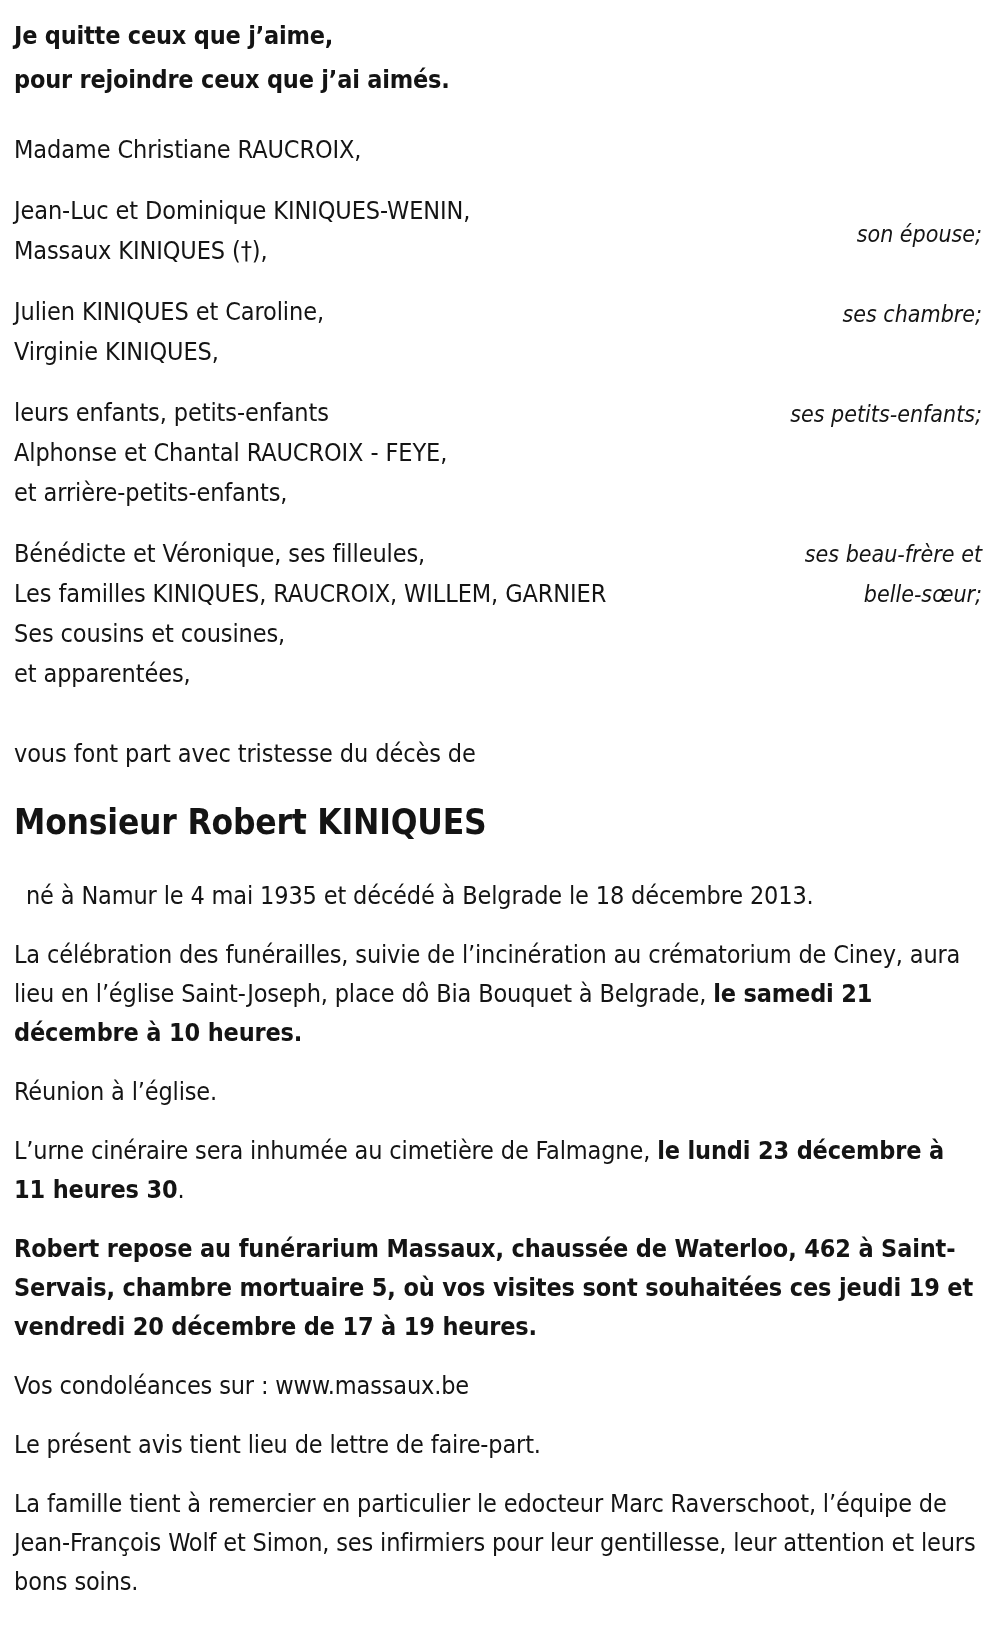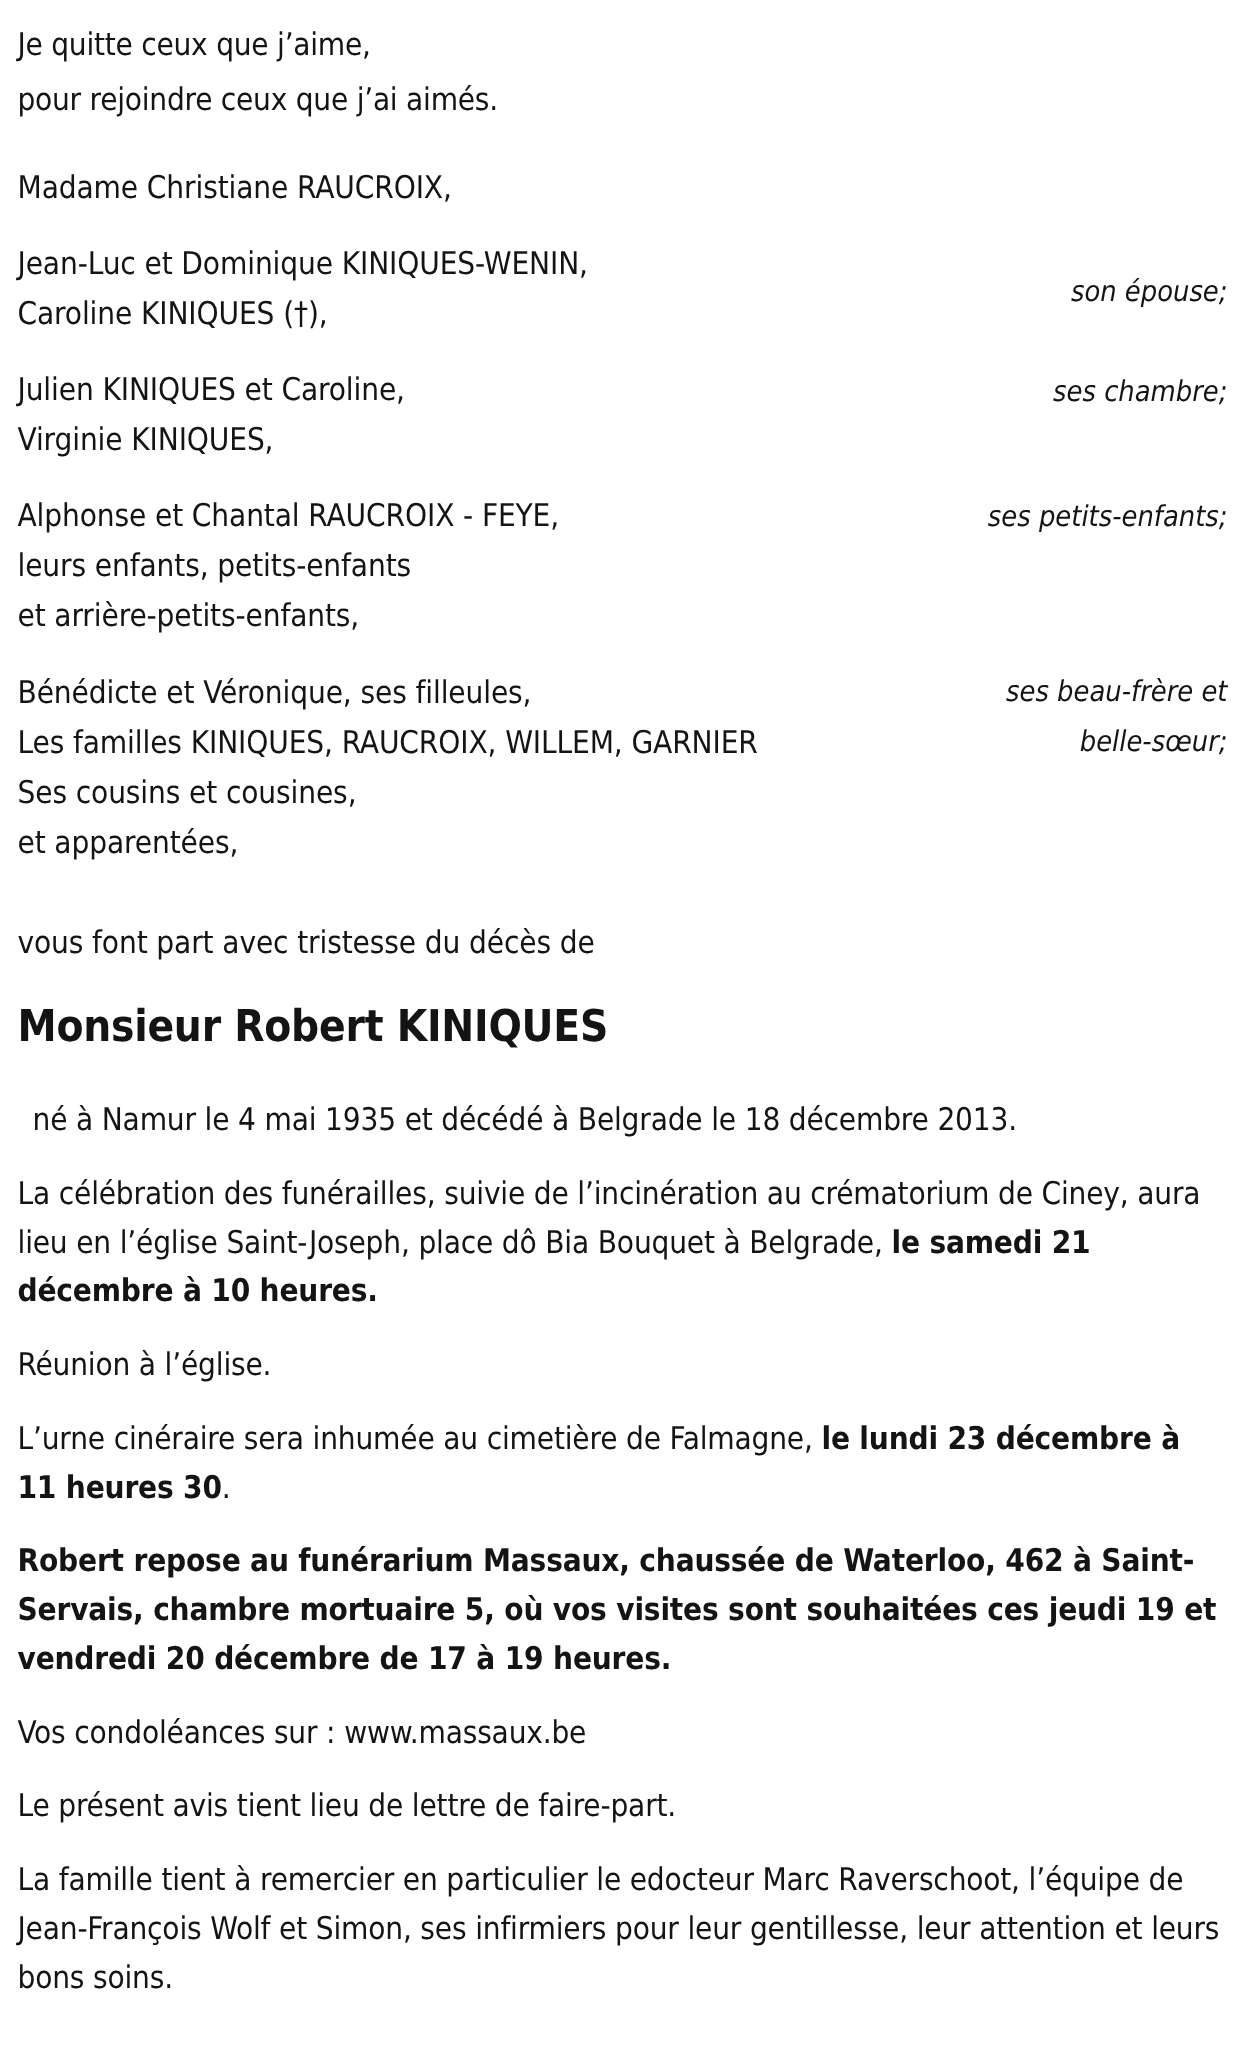--- a/index.html
+++ b/index.html
@@ -17,21 +17,21 @@
 
   .page {
     width:1000px;
     min-height:1637px;
     padding:14px 18px 12px 14px;
     position:relative;
   }
 
   
   .epigraph {
-    font-weight:normal;
+    font-weight:bold;
     font-size:25px;
     line-height:44px;
     letter-spacing:-0.2px;
   }
   .epigraph .ep-line { display:block; white-space:nowrap; }
 
   
   .family {
     position:relative;
     margin-top:28px;
@@ -110,31 +110,31 @@
     <div class="family-cols">
 
       <div class="fam-left">
 
         <div class="fam-group">
           <span class="fam-line">Madame Christiane RAUCROIX,</span>
         </div>
 
         <div class="fam-group">
           <span class="fam-line">Jean-Luc et Dominique KINIQUES-WENIN,</span>
-          <span class="fam-line">Caroline KINIQUES (†),</span>
+          <span class="fam-line">Massaux KINIQUES (†),</span>
         </div>
 
         <div class="fam-group">
           <span class="fam-line">Julien KINIQUES et Caroline,</span>
           <span class="fam-line">Virginie KINIQUES,</span>
         </div>
 
         <div class="fam-group">
+          <span class="fam-line">leurs enfants, petits-enfants</span>
           <span class="fam-line">Alphonse et Chantal RAUCROIX - FEYE,</span>
-          <span class="fam-line">leurs enfants, petits-enfants</span>
           <span class="fam-line">et arrière-petits-enfants,</span>
         </div>
 
         <div class="fam-group">
           <span class="fam-line">Bénédicte et Véronique, ses filleules,</span>
           <span class="fam-line">Les familles KINIQUES, RAUCROIX, WILLEM, GARNIER</span>
           <span class="fam-line">Ses cousins et cousines,</span>
           <span class="fam-line">et apparentées,</span>
         </div>
 

